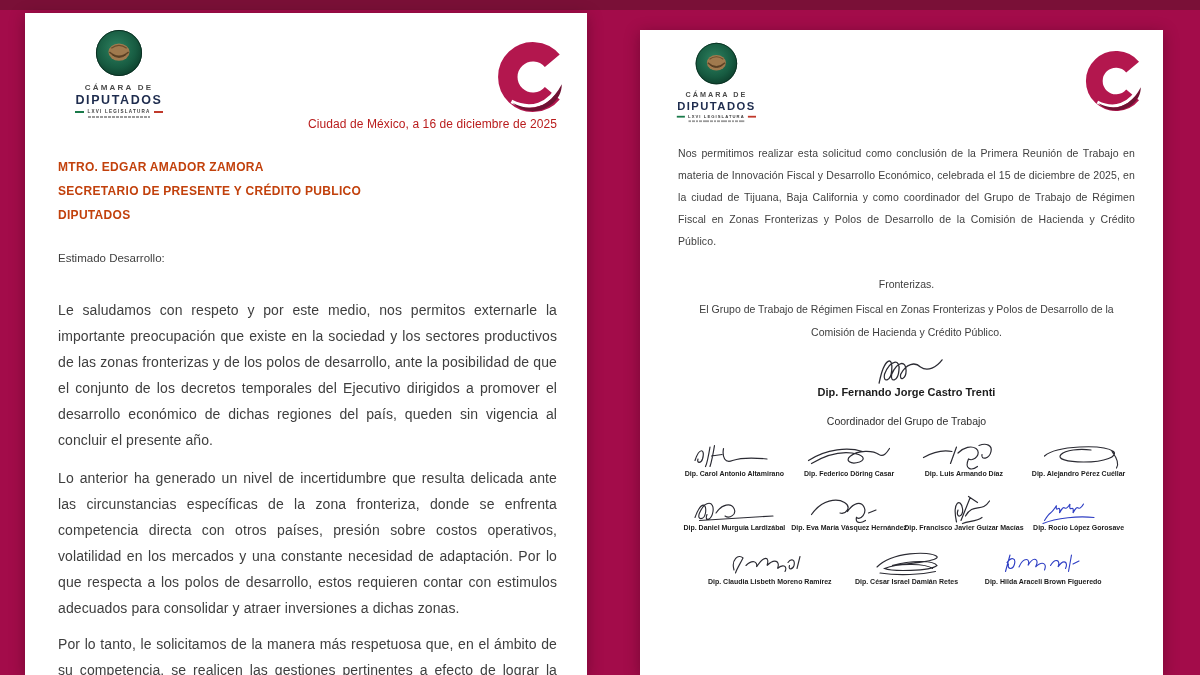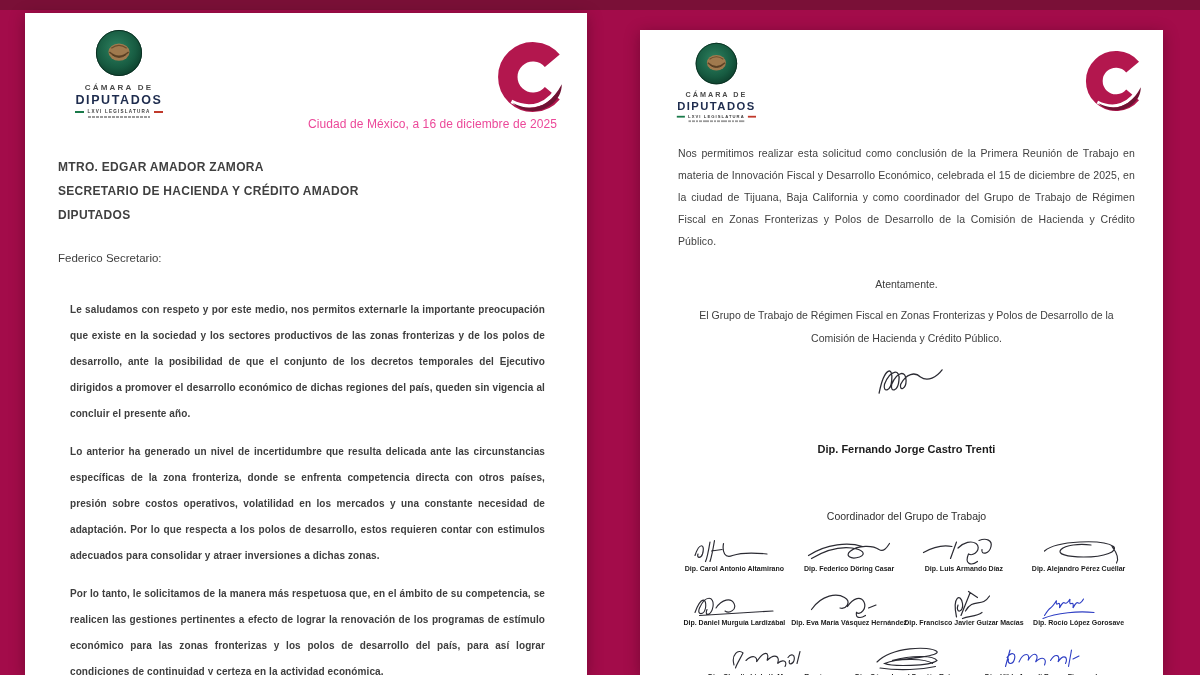--- a/index.html
+++ b/index.html
@@ -27,40 +27,40 @@
   .cd-line4{margin-top:2px;width:62px;height:2px;
     background:repeating-linear-gradient(90deg,#9a9a9a 0 3px,#fff 3px 4px);}
 
   
   .c-logo{position:absolute;}
   .page1 .c-logo{right:18px;top:28px;width:72px;height:72px;}
   .page2 .c-logo{right:16px;top:20px;width:62px;height:62px;}
 
   
   .p1-content{padding:0 30px 0 33px;color:#3e3e3e;}
-  .date{padding-top:104px;text-align:right;font-size:12px;color:#ec4899;letter-spacing:.1px;}
-  .recipient{margin-top:24px;font-size:12px;font-weight:bold;line-height:24px;letter-spacing:.3px;color:#404040;}
+  .date{padding-top:104px;text-align:right;font-size:12px;color:#b91c1c;letter-spacing:.1px;}
+  .recipient{margin-top:24px;font-size:12px;font-weight:bold;line-height:24px;letter-spacing:.3px;color:#c2410c;}
   .salutation{margin-top:23px;font-size:11.5px;line-height:16px;}
-  .body-p{margin:12px;font-size:10px;line-height:26px;text-align:justify;letter-spacing:.1px;color:#3e3e3e;font-weight:bold;}
+  .body-p{margin:0;font-size:14px;line-height:26px;text-align:justify;letter-spacing:.1px;color:#3e3e3e;}
   .body-p.first{margin-top:31px;}
   .body-p.mid{margin-top:12px;}
   .body-p.last{margin-top:10px;}
 
   
   .p2-content{padding:0 28px 0 38px;color:#3e3e3e;}
   .p2-body{margin:0;font-size:10.5px;line-height:22px;text-align:justify;letter-spacing:.1px;}
   .p2-body.first{padding-top:112px;}
   .p2-body.second{margin-top:19px;}
   .atentamente{margin-top:21px;text-align:center;font-size:10.5px;line-height:22px;}
-  .closing-group{margin:9px auto;max-width:448px;text-align:center;font-size:10.5px;line-height:23px;}
-
-  .coord-block{margin-top:5px;display:flex;flex-direction:column;align-items:center;gap:47px;}
+  .closing-group{margin:3px auto;max-width:448px;text-align:center;font-size:10.5px;line-height:23px;}
+
+  .coord-block{margin-top:5px;display:flex;flex-direction:column;align-items:center;}
   .coord-sig{width:132px;height:36px;}
   .coord-name{font-size:11px;font-weight:bold;color:#1c1c1c;line-height:14px;}
-  .coord-role{font-size:10.5px;color:#2e2e2e;line-height:14px;margin-top:6px;}
+  .coord-role{font-size:10.5px;color:#2e2e2e;line-height:14px;margin-top:15px;}
 
   .sig-row{display:flex;justify-content:space-between;padding:0 2px;}
   .sig-row.r1{margin-top:13px;}
   .sig-row.r2{margin-top:16px;}
   .sig-row.r3{margin-top:16px;width:88%;margin-left:auto;margin-right:auto;}
   .sig-cell{display:flex;flex-direction:column;align-items:center;width:24%;}
   .sig-row.r3 .sig-cell{width:32%;}
   .sig-ink{width:104px;height:30px;}
   .ink-dark{color:#2b2b33;}
   .ink-blue{color:#2f3fc4;}
@@ -143,24 +143,24 @@
   <svg class="c-logo" viewBox="0 0 100 100">
     <path d="M76.8,27.5 A35,35 0 1 0 76.8,72.5" fill="none" stroke="#b3174e" stroke-width="27"></path>
     <path d="M20,84 C46,97 72,91 90,56" fill="none" stroke="#ffffff" stroke-width="5"></path>
     <path d="M22,86 C46,99 72,94 90,60 C90,84 66,100 44,97 C33,95 27,91 22,86 Z" fill="#6e1233"></path>
   </svg>
 
   <div class="p1-content">
     <div class="date">Ciudad de México, a 16 de diciembre de 2025</div>
     <div class="recipient">
       <div>MTRO. EDGAR AMADOR ZAMORA</div>
-      <div>SECRETARIO DE HACIENDA Y CRÉDITO AMADOR</div>
+      <div>SECRETARIO DE PRESENTE Y CRÉDITO PUBLICO</div>
       <div>DIPUTADOS</div>
     </div>
-    <div class="salutation">Federico Secretario:</div>
+    <div class="salutation">Estimado Desarrollo:</div>
     <p class="body-p first">Le saludamos con respeto y por este medio, nos permitos externarle la importante preocupación que existe en la sociedad y los sectores productivos de las zonas fronterizas y de los polos de desarrollo, ante la posibilidad de que el conjunto de los decretos temporales del Ejecutivo dirigidos a promover el desarrollo económico de dichas regiones del país, queden sin vigencia al concluir el presente año.</p>
     <p class="body-p mid">Lo anterior ha generado un nivel de incertidumbre que resulta delicada ante las circunstancias específicas de la zona fronteriza, donde se enfrenta competencia directa con otros países, presión sobre costos operativos, volatilidad en los mercados y una constante necesidad de adaptación. Por lo que respecta a los polos de desarrollo, estos requieren contar con estimulos adecuados para consolidar y atraer inversiones a dichas zonas.</p>
     <p class="body-p last">Por lo tanto, le solicitamos de la manera más respetuosa que, en el ámbito de su competencia, se realicen las gestiones pertinentes a efecto de lograr la renovación de los programas de estímulo económico para las zonas fronterizas y los polos de desarrollo del país, para así lograr condiciones de continuidad y certeza en la actividad económica.</p>
   </div>
 </div>
 
 <div class="page page2">
 
   <div class="cd-logo">
     <svg class="eagle" viewBox="0 0 50 50">
@@ -183,21 +183,21 @@
 
   <svg class="c-logo" viewBox="0 0 100 100">
     <path d="M76.8,27.5 A35,35 0 1 0 76.8,72.5" fill="none" stroke="#b3174e" stroke-width="27"></path>
     <path d="M20,84 C46,97 72,91 90,56" fill="none" stroke="#ffffff" stroke-width="5"></path>
     <path d="M22,86 C46,99 72,94 90,60 C90,84 66,100 44,97 C33,95 27,91 22,86 Z" fill="#6e1233"></path>
   </svg>
 
   <div class="p2-content">
     <p class="p2-body first">Nos permitimos realizar esta solicitud como conclusión de la Primera Reunión de Trabajo en materia de Innovación Fiscal y Desarrollo Económico, celebrada el 15 de diciembre de 2025, en la ciudad de Tijuana, Baja California y como coordinador del Grupo de Trabajo de Régimen Fiscal en Zonas Fronterizas y Polos de Desarrollo de la Comisión de Hacienda y Crédito Público.</p>
 
-    <div class="atentamente">Atentamente.</div>
+    <div class="atentamente">Fronterizas.</div>
     <div class="closing-group">El Grupo de Trabajo de Régimen Fiscal en Zonas Fronterizas y Polos de Desarrollo de la Comisión de Hacienda y Crédito Público.</div>
 
     <div class="coord-block">
       <svg class="coord-sig ink-dark">
           <use href="#sigMain"></use>
         </svg>
       <div class="coord-name">Dip. Fernando Jorge Castro Trenti</div>
       <div class="coord-role">Coordinador del Grupo de Trabajo</div>
     </div>
 

